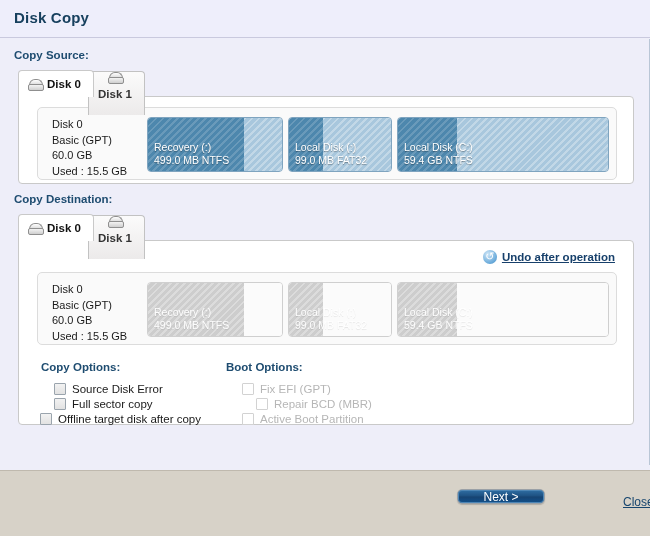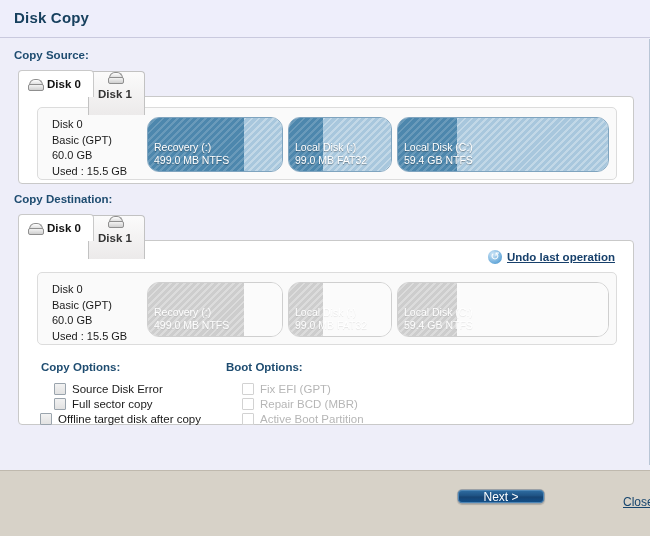--- a/index.html
+++ b/index.html
@@ -114,21 +114,21 @@
   .disk-info {
     position: absolute; left: 14px; top: 9px;
     font-size: 11px; color: #1a1a1a; line-height: 15.5px;
   }
   .disk-info div { white-space: nowrap; }
 
   
   .part {
     position: absolute;
     top: 9px; height: 55px;
-    border-radius: 12px;
+    border-radius: 4px;
     overflow: hidden;
     border: 1px solid #7fa4bf;
   }
   .part .used {
     position: absolute; left: 0; top: 0; height: 100%;
     background-color: #4d87ad;
     background-image: repeating-linear-gradient(135deg,
         rgba(255,255,255,.16) 0px, rgba(255,255,255,.16) 2px,
         rgba(0,0,0,0) 2px, rgba(0,0,0,0) 5px);
   }
@@ -305,21 +305,21 @@
       <div class="tab inactive" style="left:70px;">
         <span class="disk-icon"></span>
         <span>Disk 1</span>
       </div>
     </div>
 
     <div class="tabpanel" style="left:18px; top:201px; width:616px; height:185px;">
 
       <div class="undo-row" style="right:18px; top:9px;">
         <span class="undo-icon"></span>
-        <span class="undo-link">Undo last operation</span>
+        <span class="undo-link">Undo after operation</span>
       </div>
 
       <div class="diskmap" style="left:18px; top:31px; width:580px; height:73px;">
 
         <div class="disk-info">
           <div>Disk 0</div>
           <div>Basic (GPT)</div>
           <div>60.0 GB</div>
           <div>Used : 15.5 GB</div>
         </div>
@@ -366,21 +366,21 @@
         <span class="chkbox"></span>
         <span>Offline target disk after copy</span>
       </div>
 
       <div class="opt-title" style="left:207px; top:120px;">Boot Options:</div>
 
       <div class="chk-row dim" style="left:223px; top:142px;">
         <span class="chkbox"></span>
         <span>Fix EFI (GPT)</span>
       </div>
-      <div class="chk-row dim" style="left:223px; top:157px;text-align:center;">
+      <div class="chk-row dim" style="left:237px; top:157px;text-align:center;">
         <span class="chkbox"></span>
         <span>Repair BCD (MBR)</span>
       </div>
       <div class="chk-row dim" style="left:223px; top:172px;">
         <span class="chkbox"></span>
         <span>Active Boot Partition</span>
       </div>
     </div>
 
   </div>

